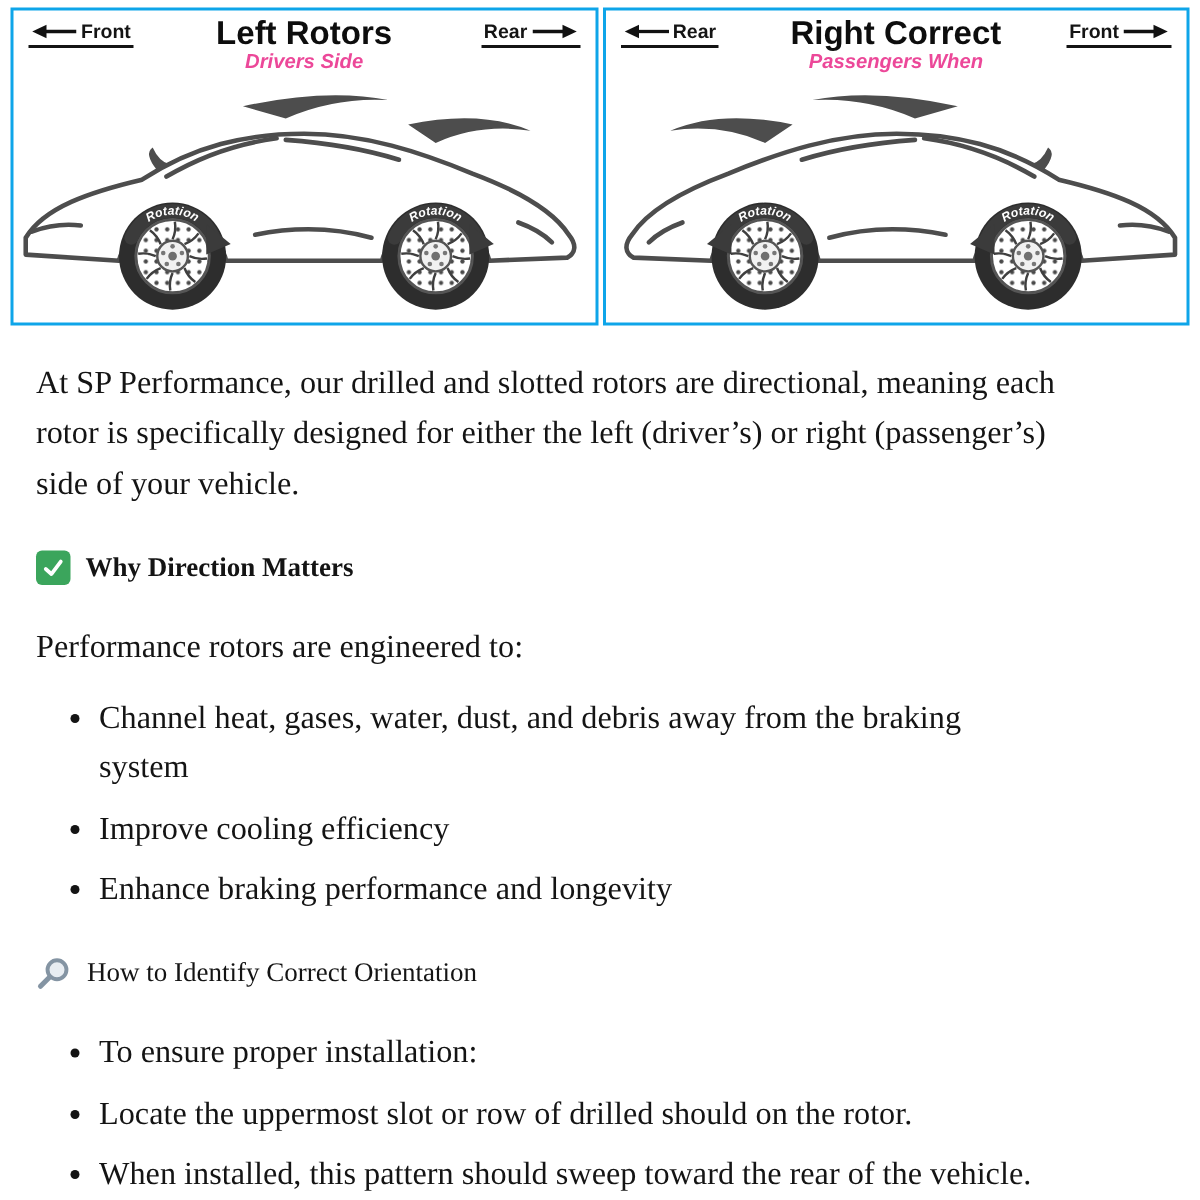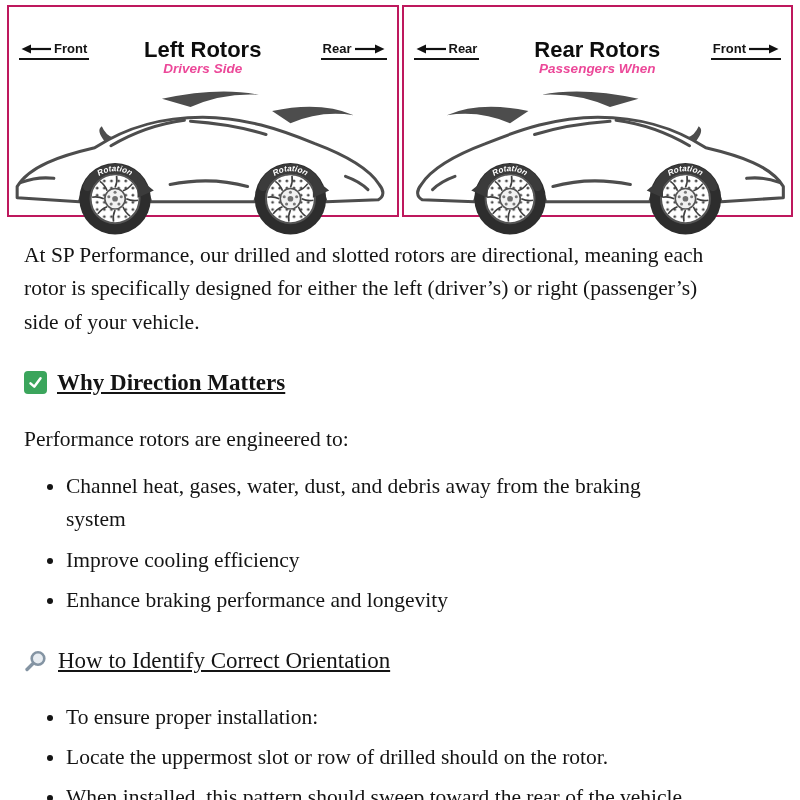--- a/index.html
+++ b/index.html
@@ -1,43 +1,43 @@
 <!DOCTYPE html>
 <html><head>
 <meta charset="utf-8">
 <style>
   * { margin:0; padding:0; box-sizing:border-box; }
   html,body { width:800px; height:800px; background:#ffffff; overflow:hidden; }
   body { font-family:"Liberation Serif", serif; color:#141414; }
 
   
   .diagram { display:flex; gap:3px; margin:5px 7px 0 7px; }
-  .panel { width:50%; height:212px; border:2px solid #be185d; background:#fff; position:relative; padding-top:3px; }
+  .panel { width:50%; height:212px; border:2px solid #0ea5e9; background:#fff; position:relative; padding-top:3px; }
   .panel-head { position:relative; height:44px; font-family:"Liberation Sans", sans-serif; }
   .corner { position:absolute; top:3px; display:flex; align-items:center; gap:3px;
             border-bottom:2.5px solid #141414; padding:0 2px 2px 2px;
             font-weight:bold; font-size:13px; color:#141414; }
   .corner.left { left:10px; }
   .corner.right { right:10px; }
-  .titles { text-align:center;margin-top:28px; }
+  .titles { text-align:center; }
   .p-title { font-size:22px; font-weight:bold; line-height:1.05; color:#0d0d0d; }
   .p-sub { font-size:13.5px; font-weight:bold; font-style:italic; color:#ec4899; }
   .car-svg { display:block; width:100%; height:156px; }
 
   .car-line { stroke:#4d4d4d; stroke-width:3; fill:none; stroke-linecap:round; }
   .car-body { stroke:#4d4d4d; stroke-width:3; fill:#ffffff; stroke-linejoin:round; }
   .car-fill { fill:#4d4d4d; stroke:none; }
   .banner-arc { fill:none; stroke:#3b3b3b; stroke-width:9; stroke-linecap:round; }
   .banner-head { fill:#3b3b3b; }
   .rot-text { font-family:"Liberation Sans", sans-serif; font-size:8px; font-weight:bold; font-style:italic; fill:#ffffff; letter-spacing:.4px; }
 
   
   article { width:700px; padding:22px 0 0 24px; font-size:21.5px; line-height:1.55; }
   .intro { margin-bottom:24px; width:680px; }
-  .sec-head { display:flex; align-items:center; gap:10px; font-size:23px; font-weight:bold; margin:26px 0 22px 0;text-decoration:underline; }
+  .sec-head { display:flex; align-items:center; gap:10px; font-size:18px; font-weight:bold; margin:26px 0 22px 0; }
   .sec-head.regular { font-weight:normal; }
   .lead { margin:0 0 14px 0; }
   ul { margin:0 0 22px 0; padding-left:42px; width:680px; }
   li { margin-bottom:7px; }
 
   .check-box { width:23px; height:23px; background:#3ba55c; border-radius:4px;
                display:inline-flex; align-items:center; justify-content:center; flex:0 0 auto; }
   .mag-icon { flex:0 0 auto; }
 </style>
 </head>
@@ -133,21 +133,21 @@
   <section class="panel">
     <div class="panel-head">
       <span class="corner left">
         <svg width="30" height="10" viewBox="0 0 30 10">
           <path d="M30 5 H9" stroke="#111" stroke-width="2.2"></path>
           <path d="M10 0.5 L0.5 5 L10 9.5 Z" fill="#111"></path>
         </svg>
         <b>Rear</b>
       </span>
       <div class="titles">
-        <div class="p-title">Rear Rotors</div>
+        <div class="p-title">Right Correct</div>
         <div class="p-sub">Passengers When</div>
       </div>
       <span class="corner right">
         <b>Front</b>
         <svg width="30" height="10" viewBox="0 0 30 10">
           <path d="M0 5 H21" stroke="#111" stroke-width="2.2"></path>
           <path d="M20 0.5 L29.5 5 L20 9.5 Z" fill="#111"></path>
         </svg>
       </span>
     </div>

